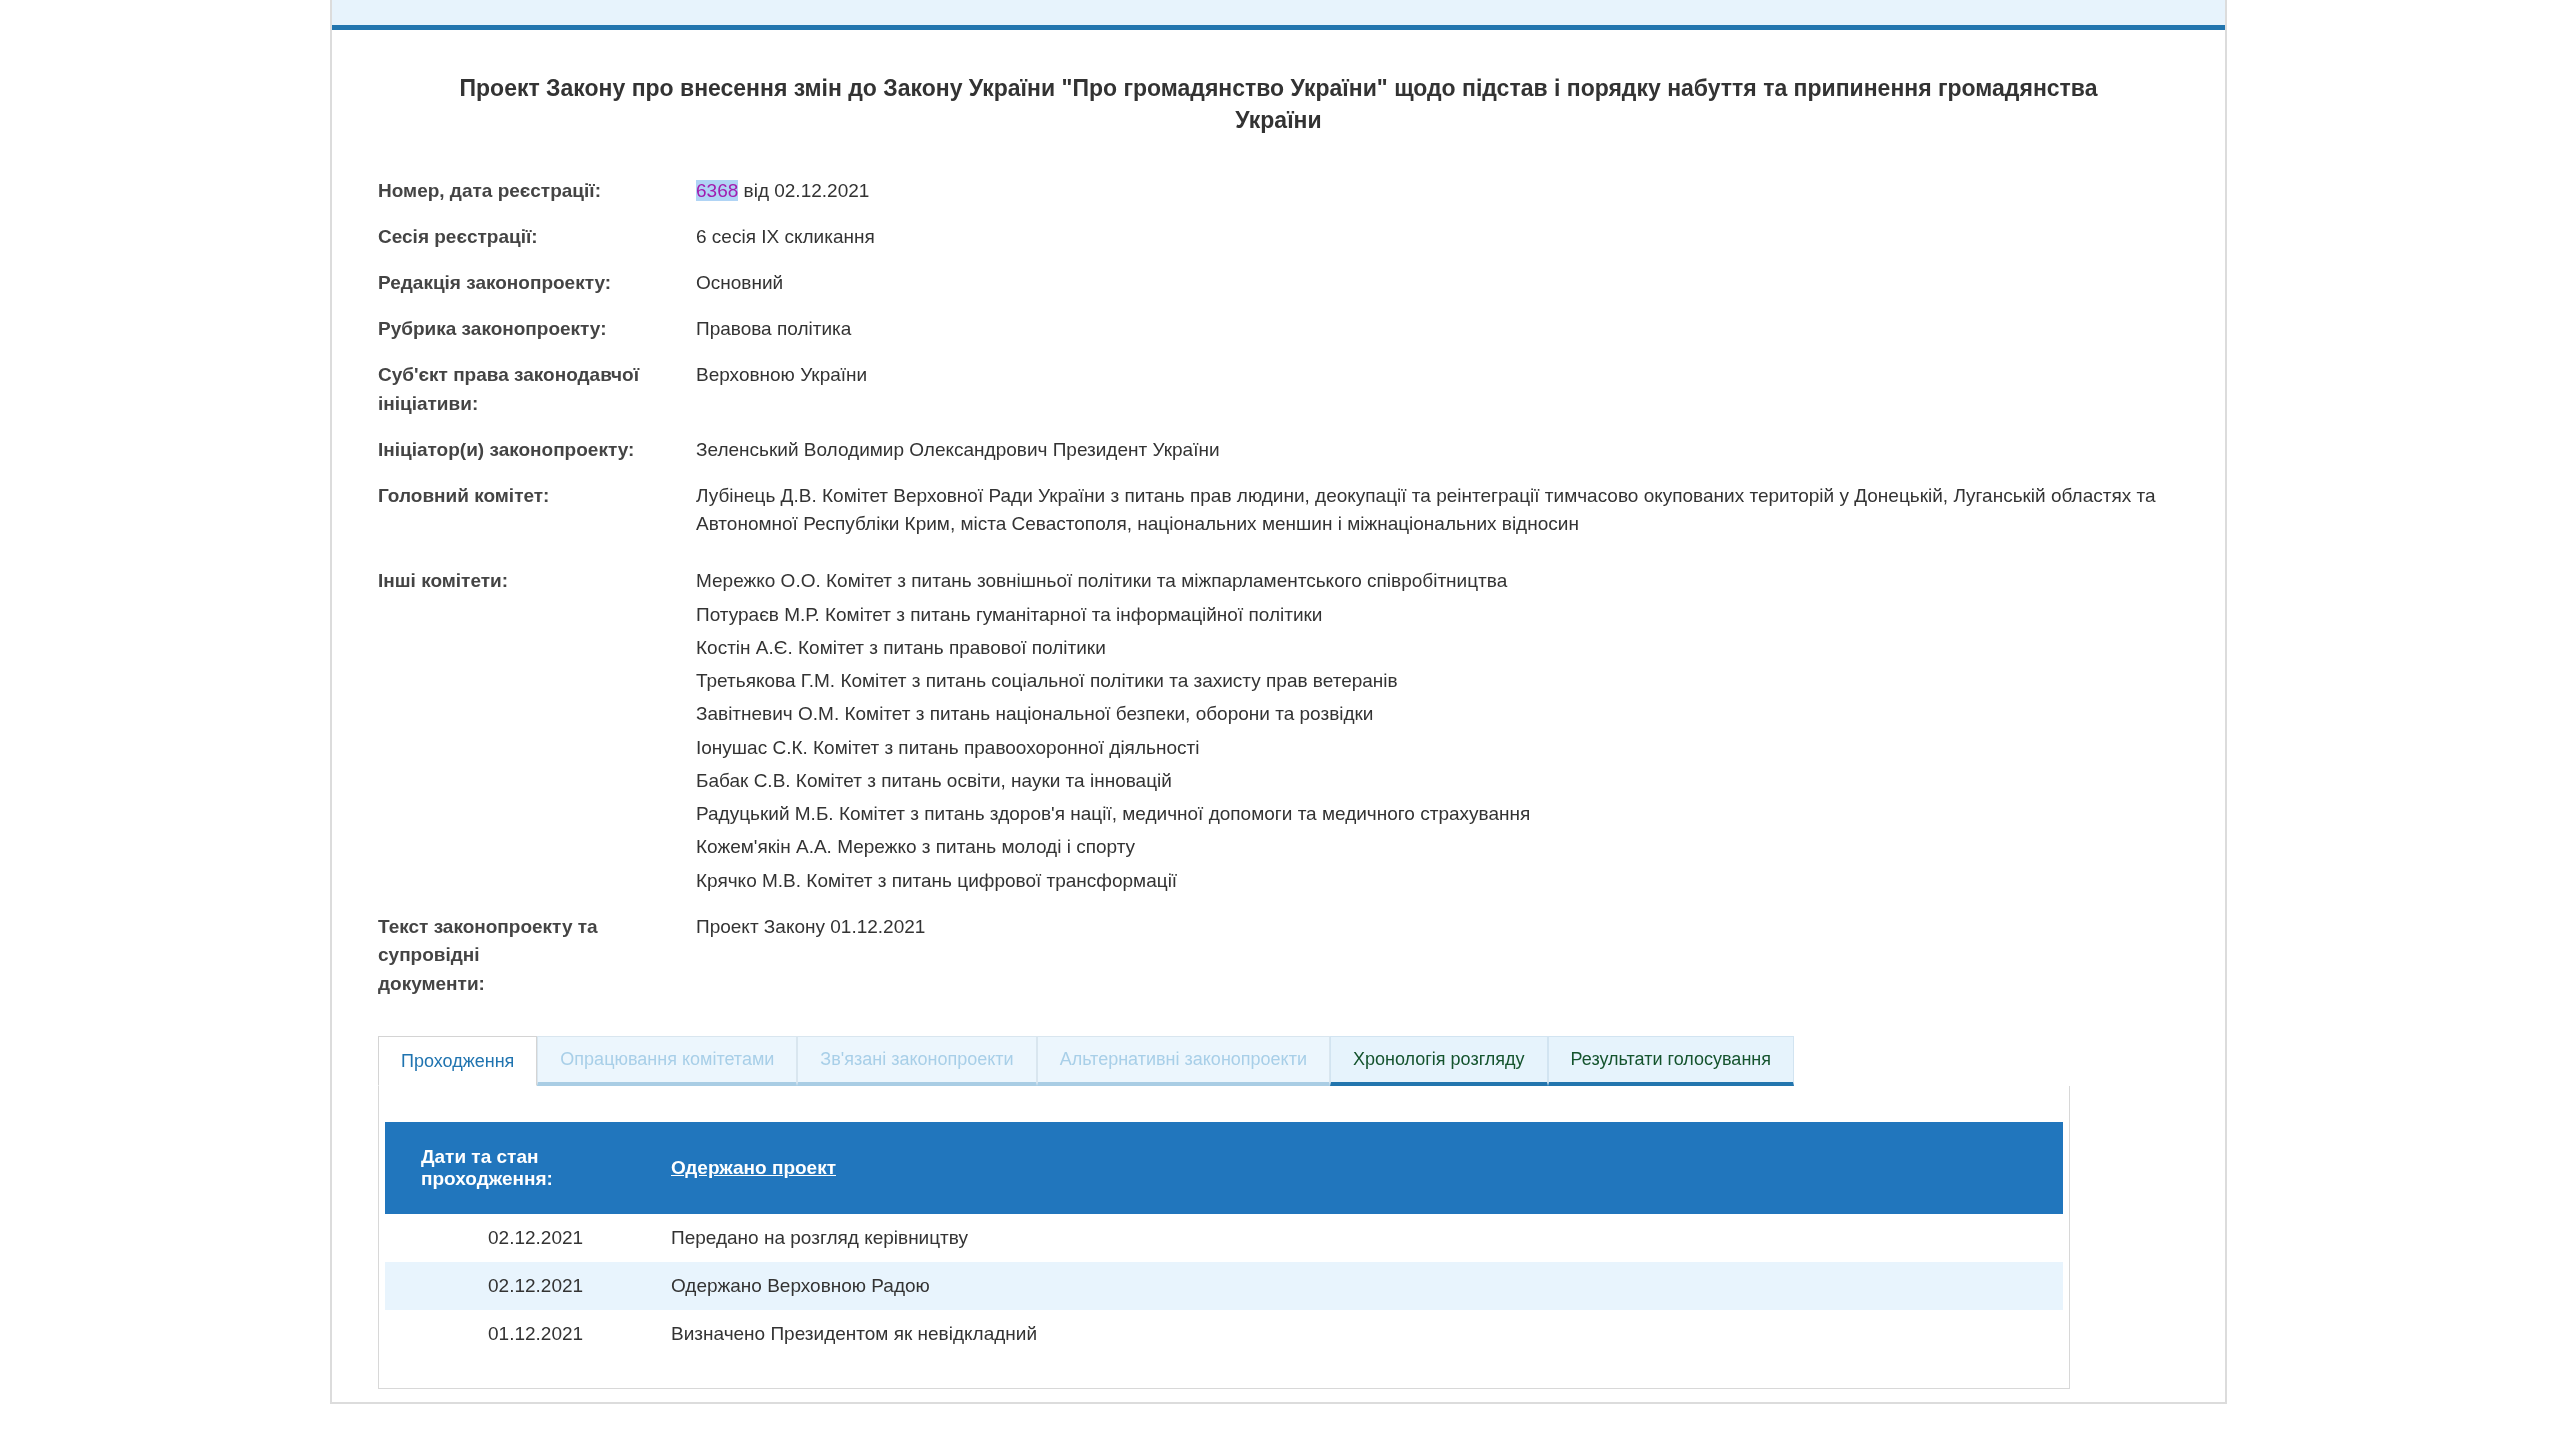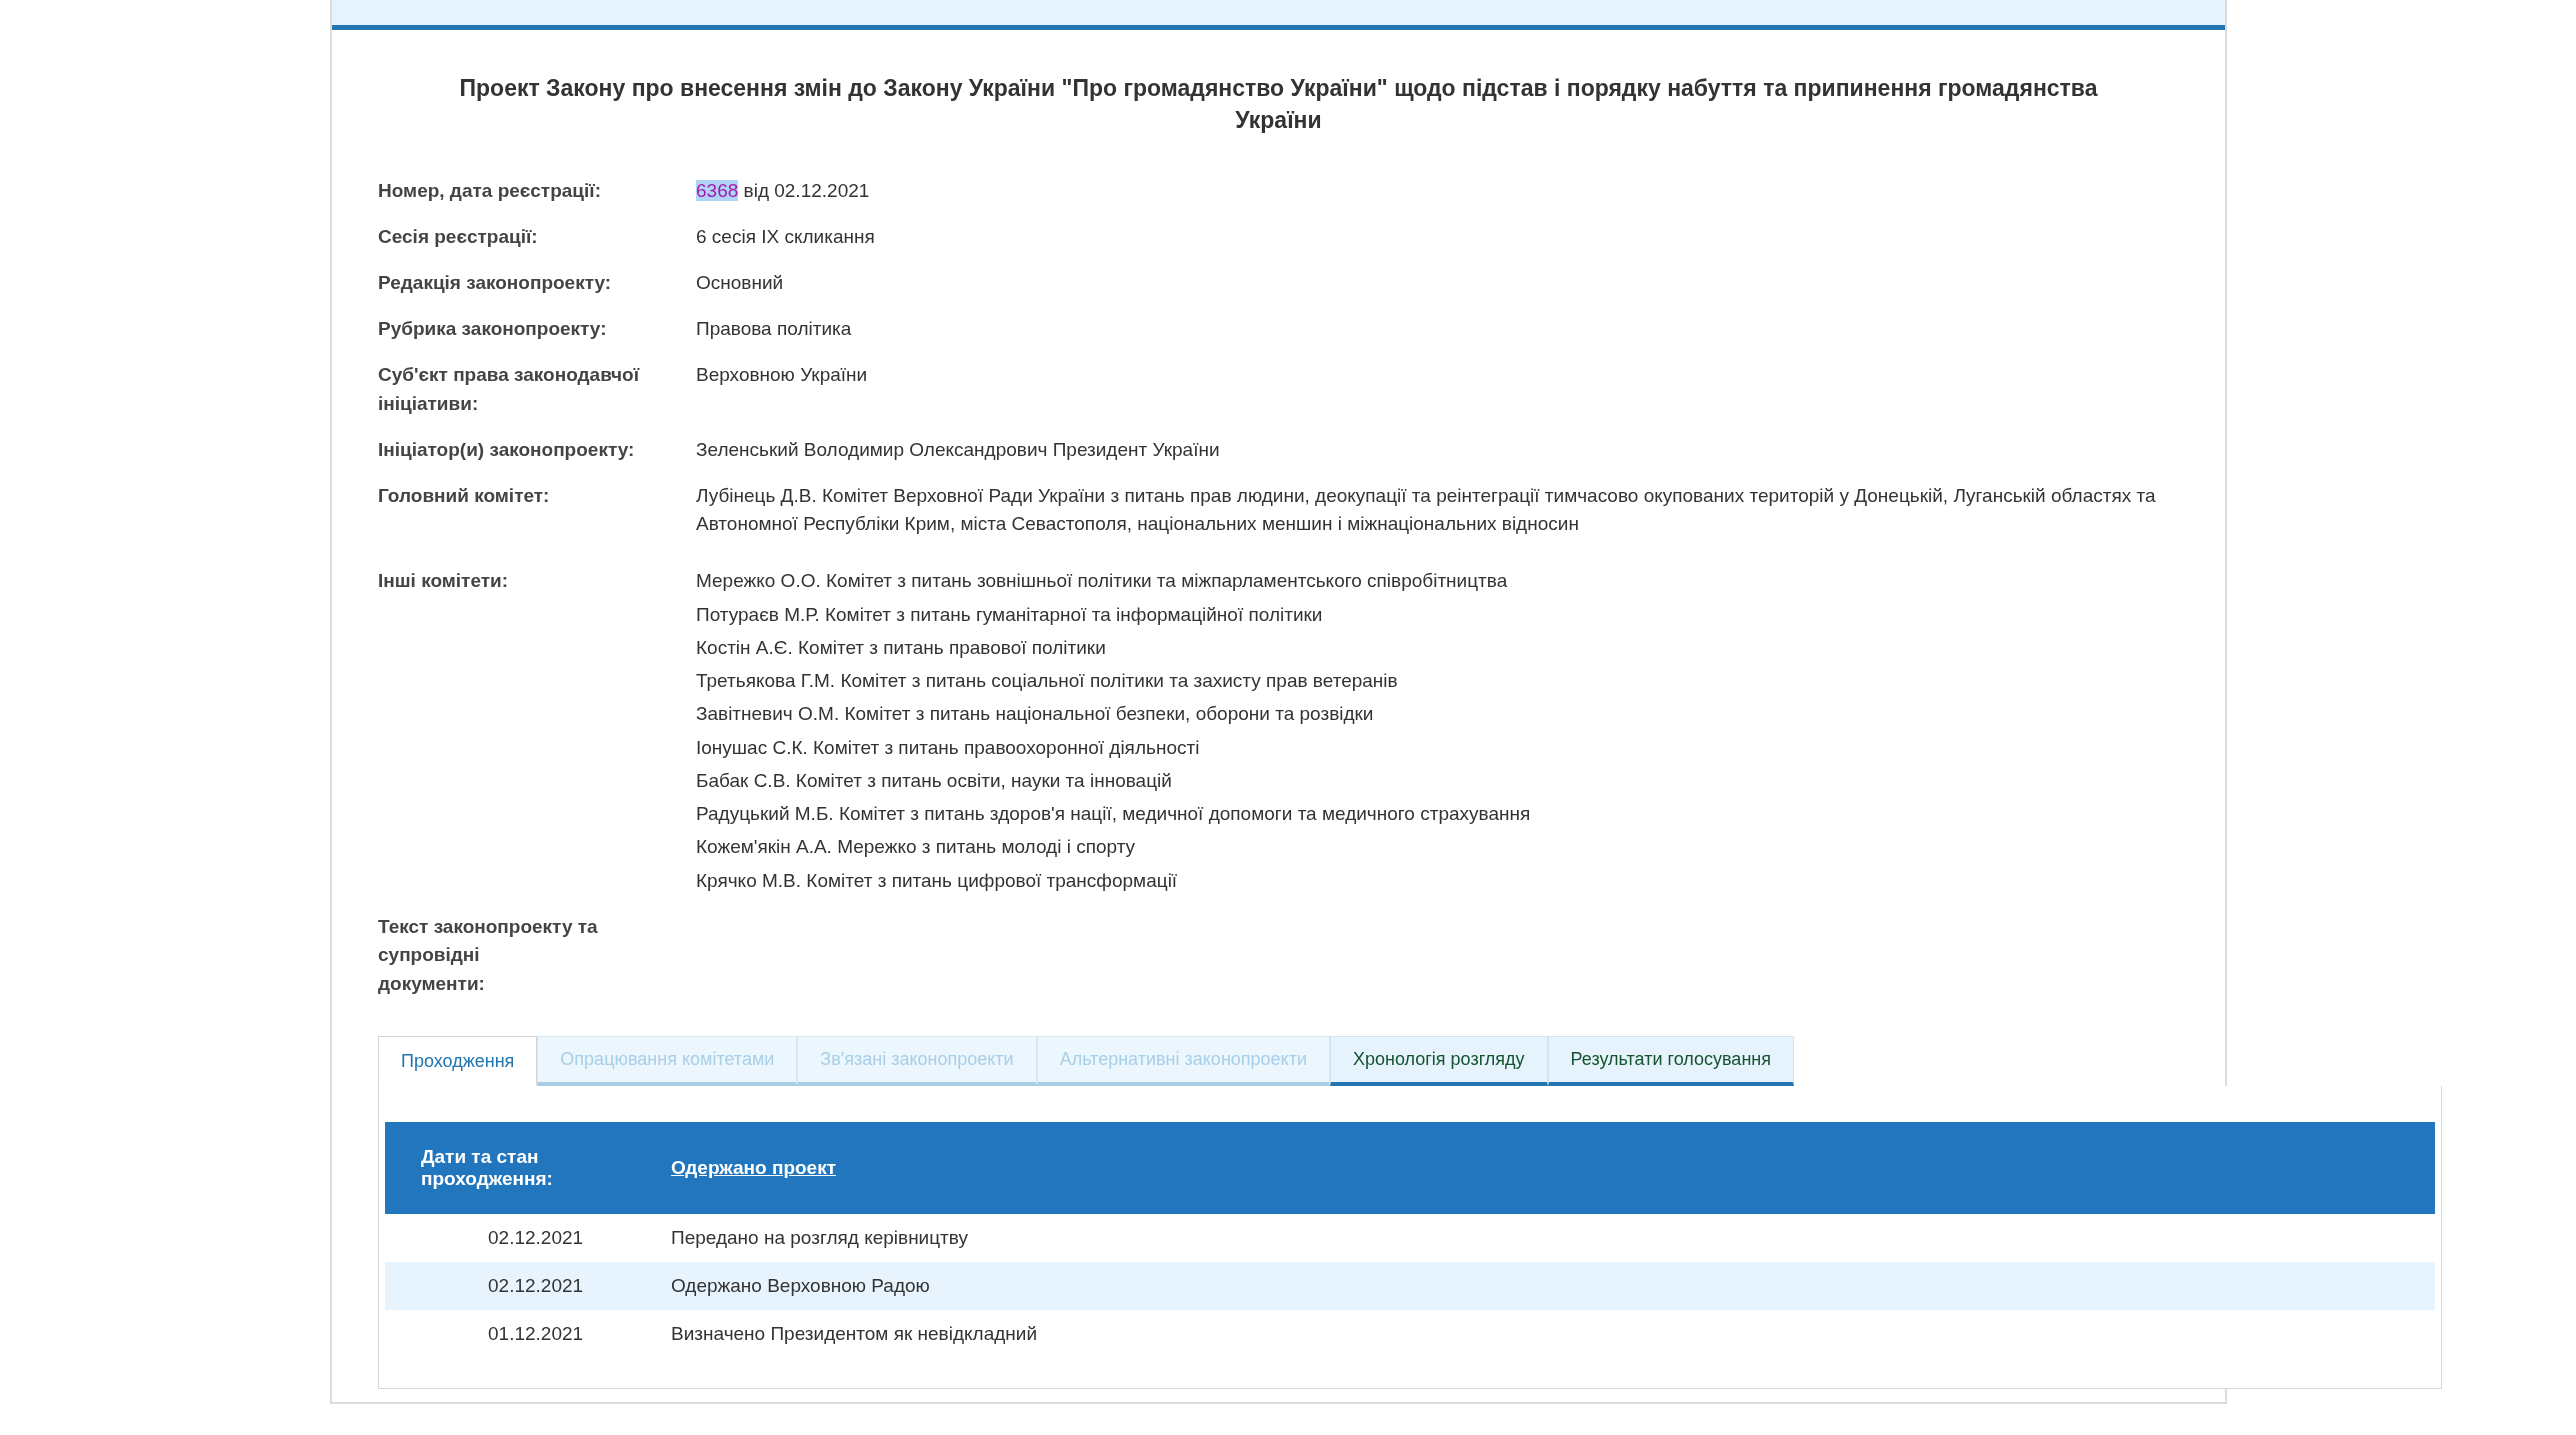--- a/index.html
+++ b/index.html
@@ -78,21 +78,21 @@
     color: #a21caf;
   }
   .other-committees > div {
     margin-bottom: 4.4px;
   }
   .other-committees > div:last-child { margin-bottom: 0; }
 
   
   #tabwrap {
     margin: 37px 0 0 22px;
-    width: 2064px;
+    width: 1692px;
   }
   .tab-strip {
     display: flex;
     align-items: stretch;
     height: 51px;
     border-bottom: 1px solid #d8d8d8;
   }
   .tab {
     display: flex;
     align-items: center;
@@ -225,20 +225,21 @@
           <div>Кожем'якін А.А. Мережко з питань молоді і спорту</div>
           <div>Крячко М.В. Комітет з питань цифрової трансформації</div>
         </div>
       </div>
 
       <div class="field-row">
         <div class="field-label">
           <div>Текст законопроекту та супровідні</div>
           <div>документи:</div>
         </div>
+        <div class="field-value">Проект Закону 01.12.2021</div>
       </div>
 
     </div>
 
     <div id="tabwrap">
 
       <div class="tab-strip">
         <div class="tab active">Проходження</div>
         <div class="tab">Опрацювання комітетами</div>
         <div class="tab">Зв'язані законопроекти</div>

